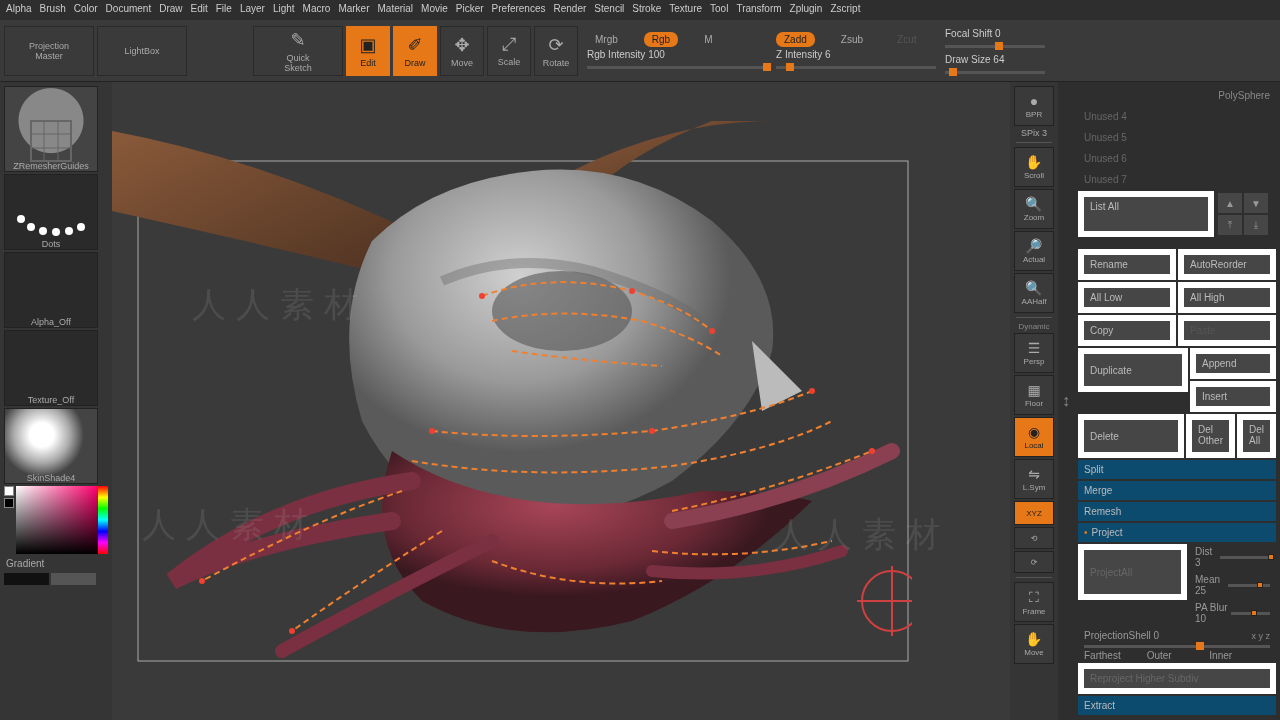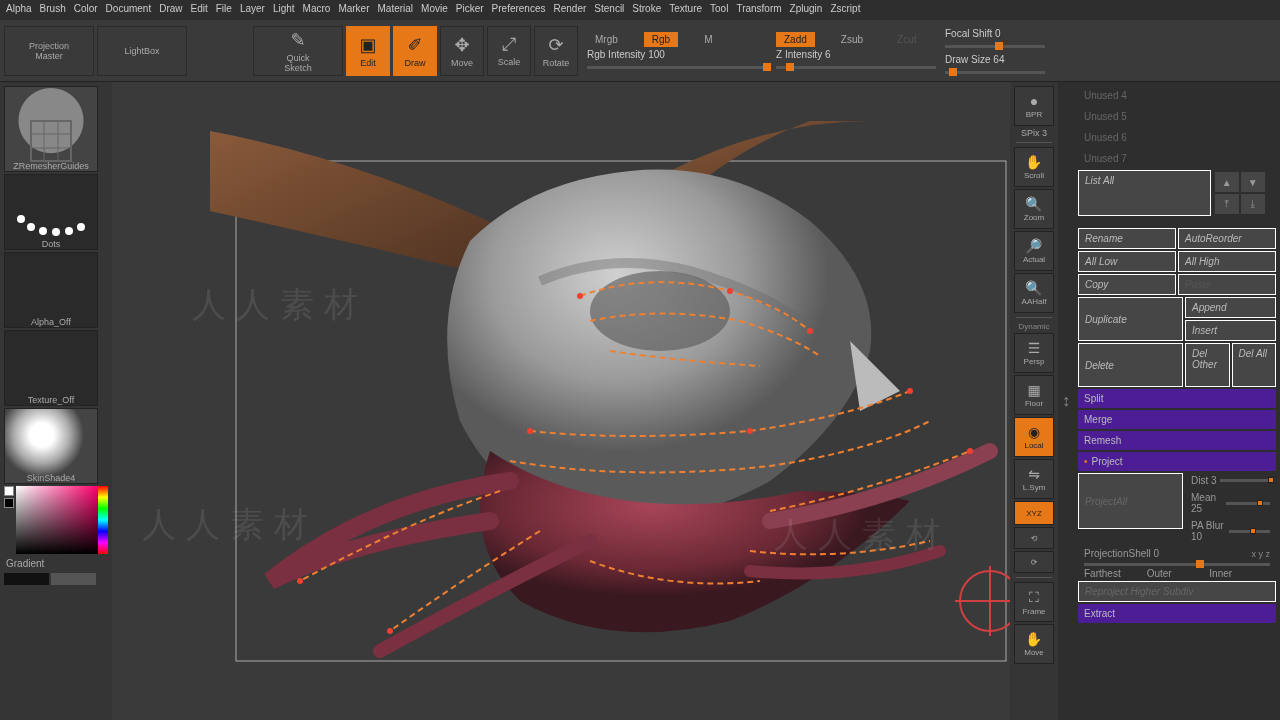--- a/index.html
+++ b/index.html
@@ -7,42 +7,42 @@
 .menu-bar { height:20px; background:#2e2e2e; display:flex; gap:8px; padding:3px 6px; font-size:10px; color:#ccc;text-align:center; }
 .menu-bar span { cursor:pointer; }
 .toolbar-row { height:62px; background:#3a3a3a; display:flex; align-items:center; gap:3px; padding:2px 4px; border-bottom:1px solid #222; }
 .tool-btn { width:44px; height:50px; background:#3a3a3a; border:1px solid #2a2a2a; display:flex; flex-direction:column; align-items:center; justify-content:center; font-size:9px; color:#aaa; cursor:pointer; }
 .tool-btn.wide { width:90px; }
 .tool-btn.orange { background:#e67817; color:#222; border-color:#e67817; }
 .tool-btn .ico { font-size:18px; margin-bottom:2px; }
 .slider-group { display:flex; flex-direction:column; gap:2px; margin-left:6px; min-width:180px; }
 .mode-row { display:flex; gap:18px; font-size:10px; }
 .mode-tab { padding:2px 8px; background:#3a3a3a; color:#aaa; cursor:pointer; }
-.mode-tab.active { background:#e67817; color:#222; }
+.mode-tab.active { background:#e67817; color:#222;border-radius:7px; }
 .slider-label { display:flex; justify-content:space-between; font-size:10px; color:#ccc; }
 .slider-track { height:3px; background:#555; position:relative; margin-top:4px; }
 .slider-thumb { position:absolute; top:-3px; width:8px; height:8px; background:#e67817; }
 .main { display:flex; height:638px; }
 .left-panel { width:112px; background:#353535; display:flex; flex-direction:column; gap:2px; padding:4px; }
 .thumb { background:#444; border:1px solid #222; display:flex; flex-direction:column; align-items:center; justify-content:flex-end; font-size:9px; color:#aaa; cursor:pointer; }
 .thumb.big { width:94px; height:86px; }
 .thumb.med { width:94px; height:76px; background:#2a2a2a; }
-.canvas-area { flex:1; background:#3a3a3a; position:relative; display:flex; align-items:center; justify-content:flex-end; }
+.canvas-area { flex:1; background:#3a3a3a; position:relative; display:flex; align-items:center; justify-content:flex-start; }
 .canvas-3d { width:800px; height:560px; position:relative; overflow:hidden; }
 .canvas-3d svg { width:100%; height:100%; }
 .right-tools { width:48px; background:#353535; display:flex; flex-direction:column; gap:2px; padding:4px 2px; align-items:center; }
 .rt-btn { width:40px; height:40px; background:#3a3a3a; border:1px solid #222; display:flex; flex-direction:column; align-items:center; justify-content:center; font-size:8px; color:#aaa; cursor:pointer; }
 .rt-btn.orange { background:#e67817; color:#222; }
 .rt-btn .ri { font-size:14px; margin-bottom:1px; }
 .rt-divider { width:36px; height:1px; background:#555; margin:2px 0; }
 .right-panel { width:206px; background:#2e2e2e; display:flex; flex-direction:column; gap:2px; padding:4px; font-size:10px; }
 .rp-row { display:flex; gap:2px; }
-.rp-btn { flex:1; background:#464646; color:#bbb; padding:4px 6px; font-size:10px; cursor:pointer; border:1px solid #ffffff;font-style:italic; }
+.rp-btn { flex:1; background:#464646; color:#bbb; padding:4px 6px; font-size:10px; cursor:pointer; border:6px solid #ffffff; }
 .rp-btn.full { flex:none; width:100%; }
-.rp-sec { background:#4c1d95; color:#bbb; padding:4px 6px; font-size:10px; cursor:pointer; }
+.rp-sec { background:#0c4a6e; color:#bbb; padding:4px 6px; font-size:10px; cursor:pointer; }
 .rp-sec.active::before { content:"•"; color:#e67817; margin-right:4px; }
 .rp-slider { display:flex; justify-content:space-between; align-items:center; padding:2px 6px; }
 .rp-slider .track { width:50px; height:3px; background:#555; position:relative; }
 .rp-slider .thumb { position:absolute; top:-2px; width:6px; height:6px; background:#e67817; }
 .unused { color:#666; padding:4px 6px; font-size:10px; }
 .arrow-row { display:flex; gap:4px; justify-content:flex-end; padding:2px; }
 .arrow-btn { width:24px; height:20px; background:#464646; display:flex; align-items:center; justify-content:center; cursor:pointer; }
 .color-picker { width:84px; height:68px; background:linear-gradient(90deg,#fff,#ff006e); background-blend-mode:multiply; position:relative; }
 .color-picker::after { content:""; position:absolute; inset:0; background:linear-gradient(#fff0,#000); }
 .hue-strip { width:10px; height:68px; background:linear-gradient(#f00,#ff0,#0f0,#0ff,#00f,#f0f,#f00); }
@@ -338,20 +338,21 @@
       </div>
     <div class="rt-btn">
         <span class="ri">✋</span>
         <span>Move</span>
       </div>
   </div>
 
   <div style="width:16px;display:flex;align-items:center;justify-content:center;color:#888;font-size:16px">↕</div>
 
   <div class="right-panel">
+    <div class="unused" style="text-align:right;color:#888">PolySphere</div>
     <div class="unused">Unused 4</div>
     <div class="unused">Unused 5</div>
     <div class="unused">Unused 6</div>
     <div class="unused">Unused 7</div>
 
     <div class="rp-row">
       <div class="rp-btn" style="flex:2">List All</div>
       <div class="arrow-row" style="flex:1;flex-direction:column;gap:2px">
         <div style="display:flex;gap:2px">
           <div class="arrow-btn">▲</div>

